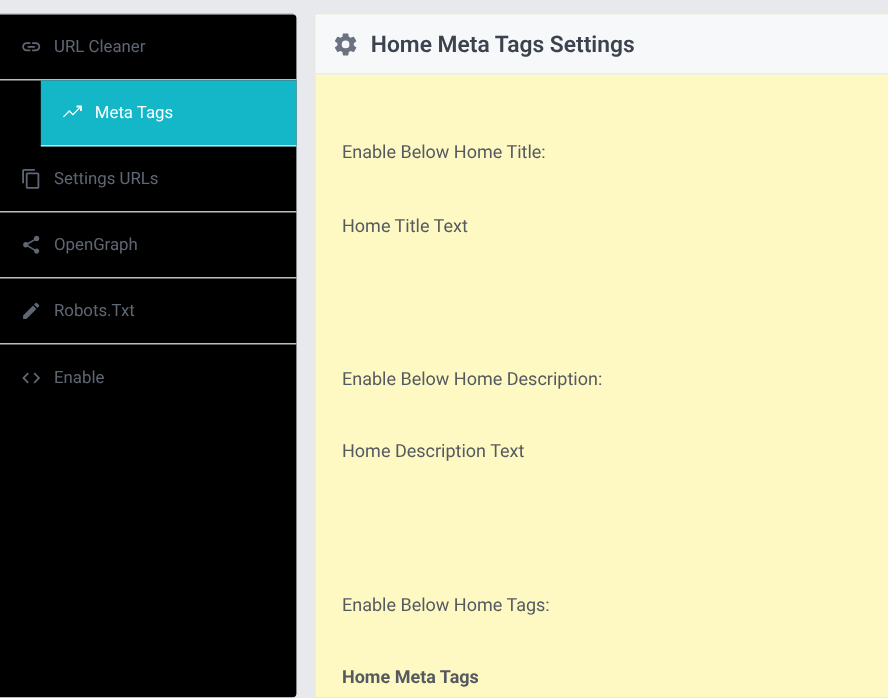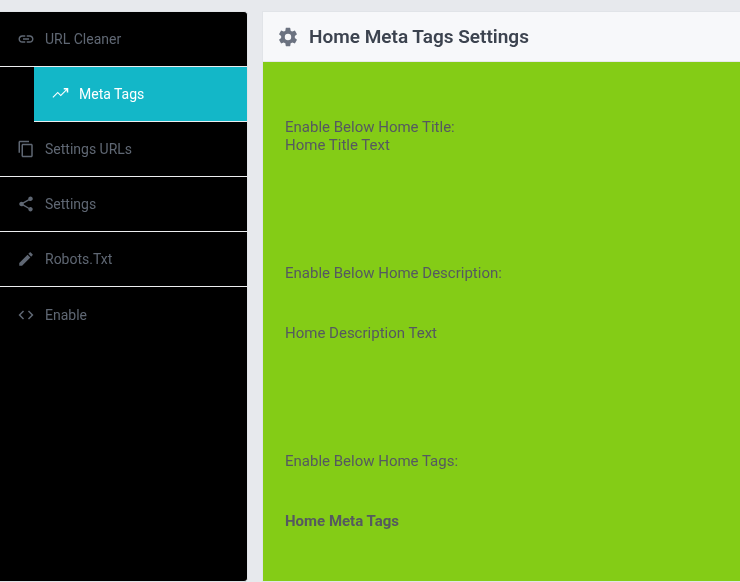--- a/index.html
+++ b/index.html
@@ -59,21 +59,21 @@
     }
     .sidebar-item .icon svg {
       fill: currentColor;
     }
     .sidebar-item-label {
       white-space: nowrap;
     }
     .main {
       flex: 1;
       margin-left: 14px;
-      background: #84cc16;
+      background: #fef9c3;
       border: 1px solid #e1e4e8;
       border-right: none;
       height: 100%;
       display: flex;
       flex-direction: column;
     }
     .main-header {
       background: #f7f8fa;
       border-bottom: 1px solid #e6e8eb;
       height: 50px;
@@ -102,21 +102,21 @@
       flex: 1;
       padding: 0 22px;
       overflow: hidden;
     }
     .form-row {
       text-align: left;
       font-size: 15px;
       color: #555960;
     }
     .r1 { margin-top: 56px; }
-    .r2 { }
+    .r2 { margin-top: 43px; }
     .r3 { margin-top: 110px; }
     .r4 { margin-top: 42px; }
     .r5 { margin-top: 110px; }
     .r6 { margin-top: 42px; font-weight: bold; }
   </style>
 </head>
 <body>
 
 <div class="layout">
   <nav class="sidebar">
@@ -143,21 +143,21 @@
           </svg>
       </span>
       <span class="sidebar-item-label">Settings URLs</span>
     </div>
     <div class="sidebar-item">
       <span class="icon">
         <svg viewBox="0 0 24 24" width="18" height="18">
             <path d="M18 16.08c-.76 0-1.44.3-1.96.77L8.91 12.7c.05-.23.09-.46.09-.7s-.04-.47-.09-.7l7.05-4.11c.54.5 1.25.81 2.04.81 1.66 0 3-1.34 3-3s-1.34-3-3-3-3 1.34-3 3c0 .24.04.47.09.7L8.04 9.81C7.5 9.31 6.79 9 6 9c-1.66 0-3 1.34-3 3s1.34 3 3 3c.79 0 1.5-.31 2.04-.81l7.12 4.16c-.05.21-.08.43-.08.65 0 1.61 1.31 2.92 2.92 2.92s2.92-1.31 2.92-2.92-1.31-2.92-2.92-2.92z"></path>
           </svg>
       </span>
-      <span class="sidebar-item-label">Settings</span>
+      <span class="sidebar-item-label">OpenGraph</span>
     </div>
     <div class="sidebar-item">
       <span class="icon">
         <svg viewBox="0 0 24 24" width="18" height="18">
             <path d="M3 17.25V21h3.75L17.81 9.94l-3.75-3.75L3 17.25zM20.71 7.04c.39-.39.39-1.02 0-1.41l-2.34-2.34c-.39-.39-1.02-.39-1.41 0l-1.83 1.83 3.75 3.75 1.83-1.83z"></path>
           </svg>
       </span>
       <span class="sidebar-item-label">Robots.Txt</span>
     </div>
     <div class="sidebar-item">

